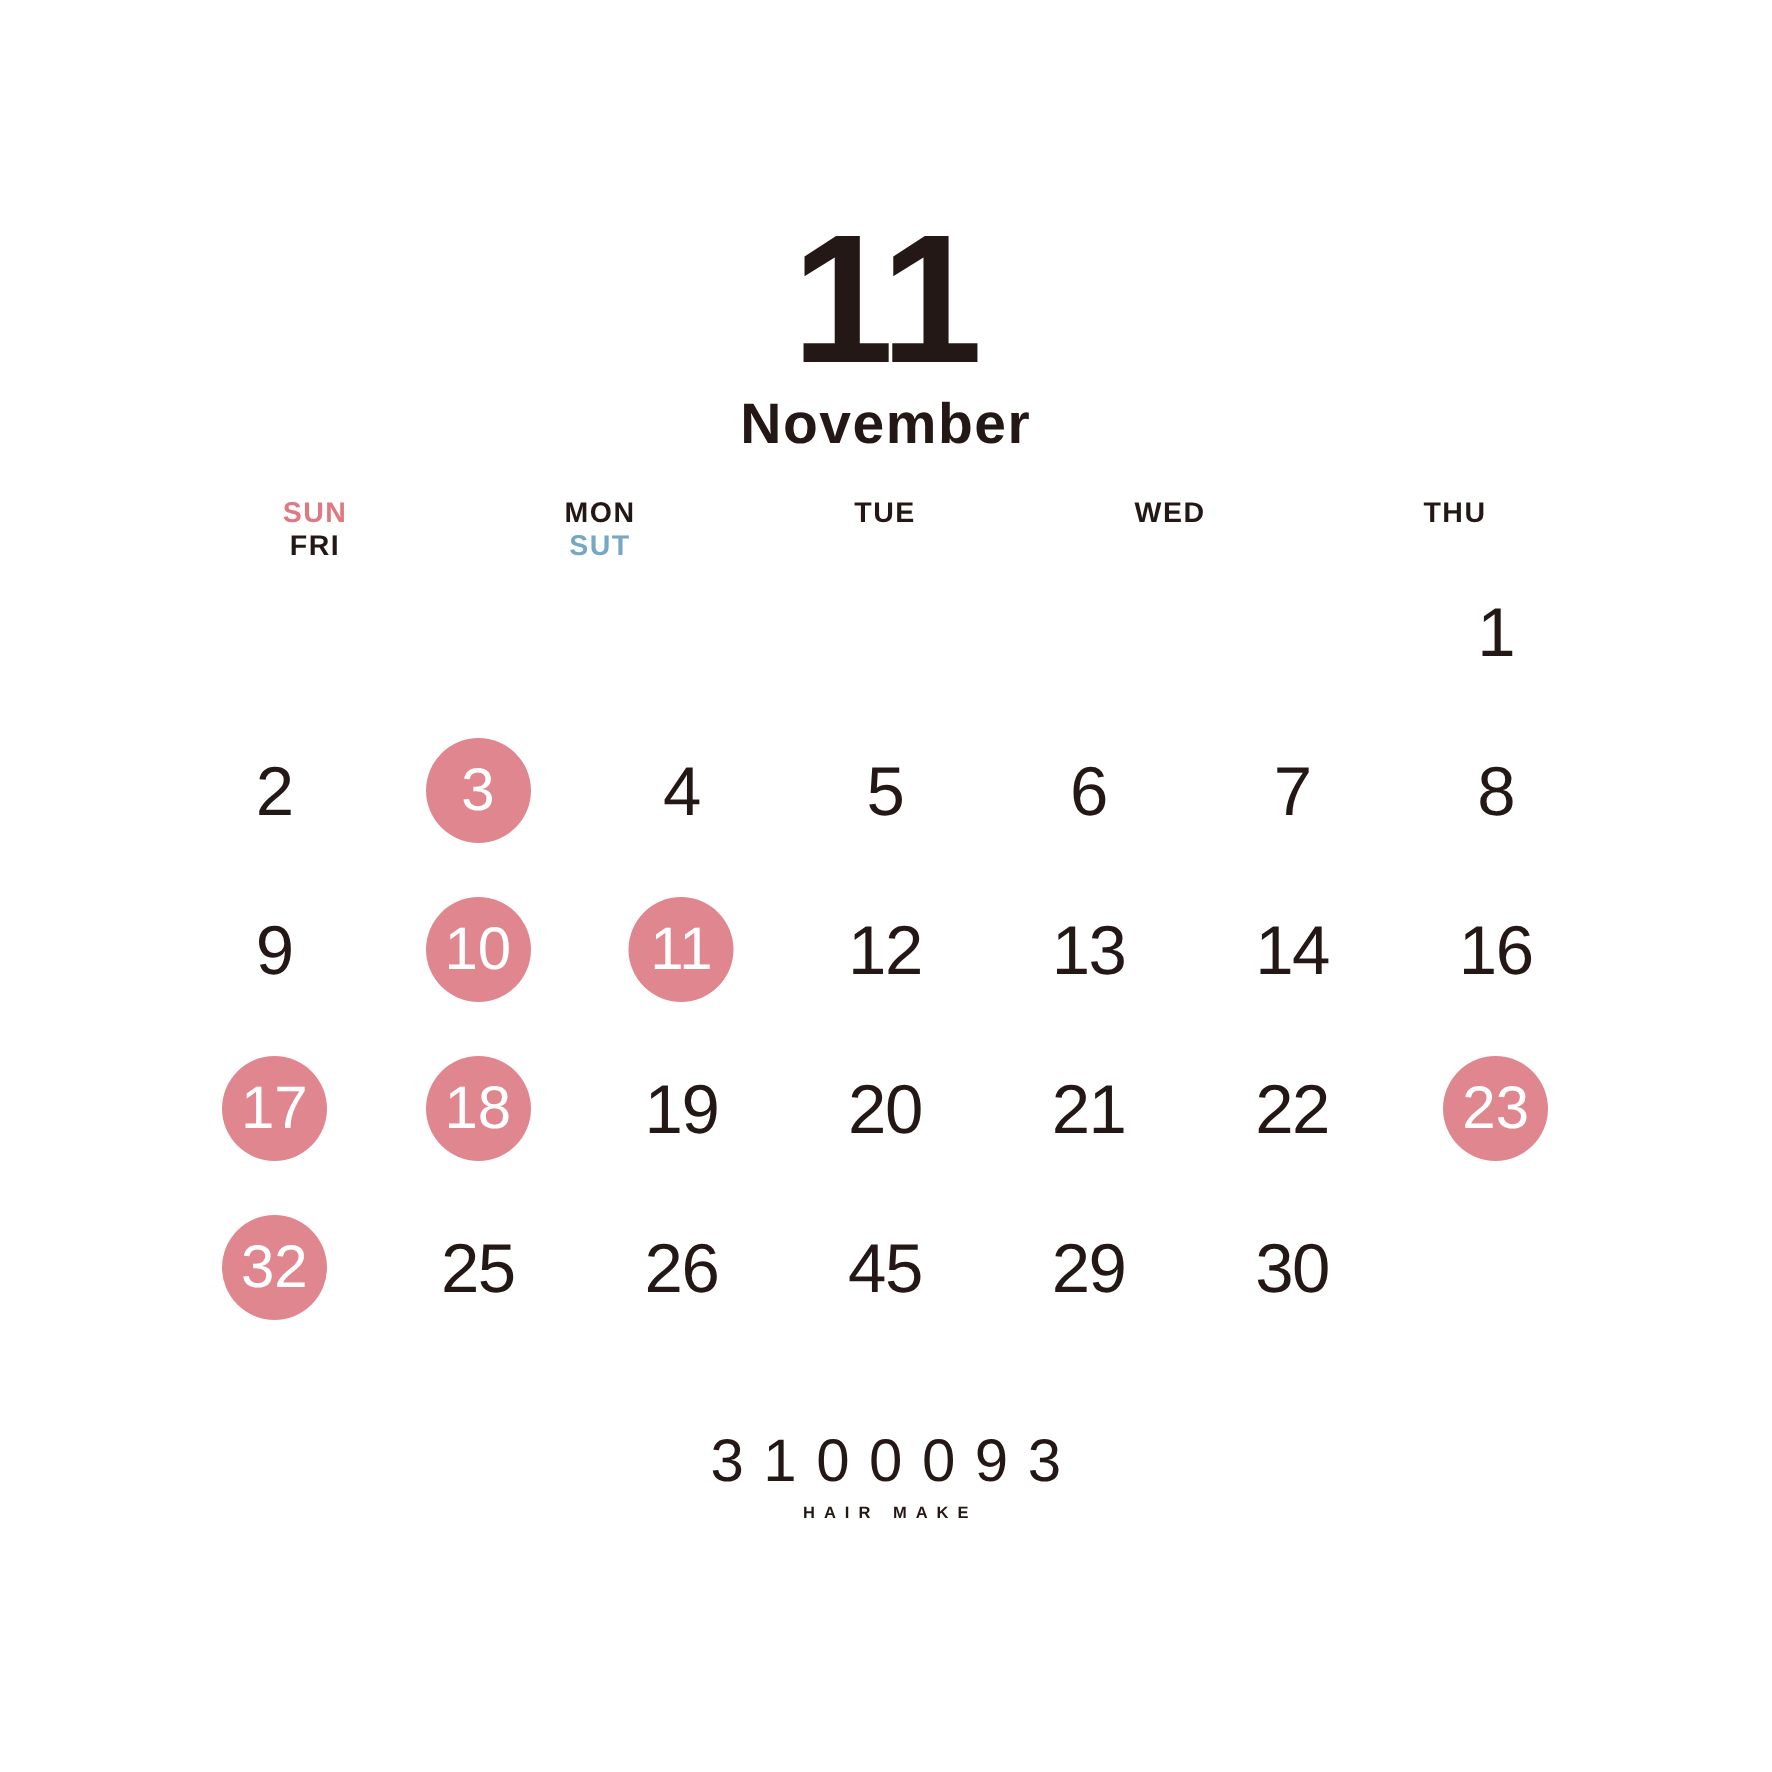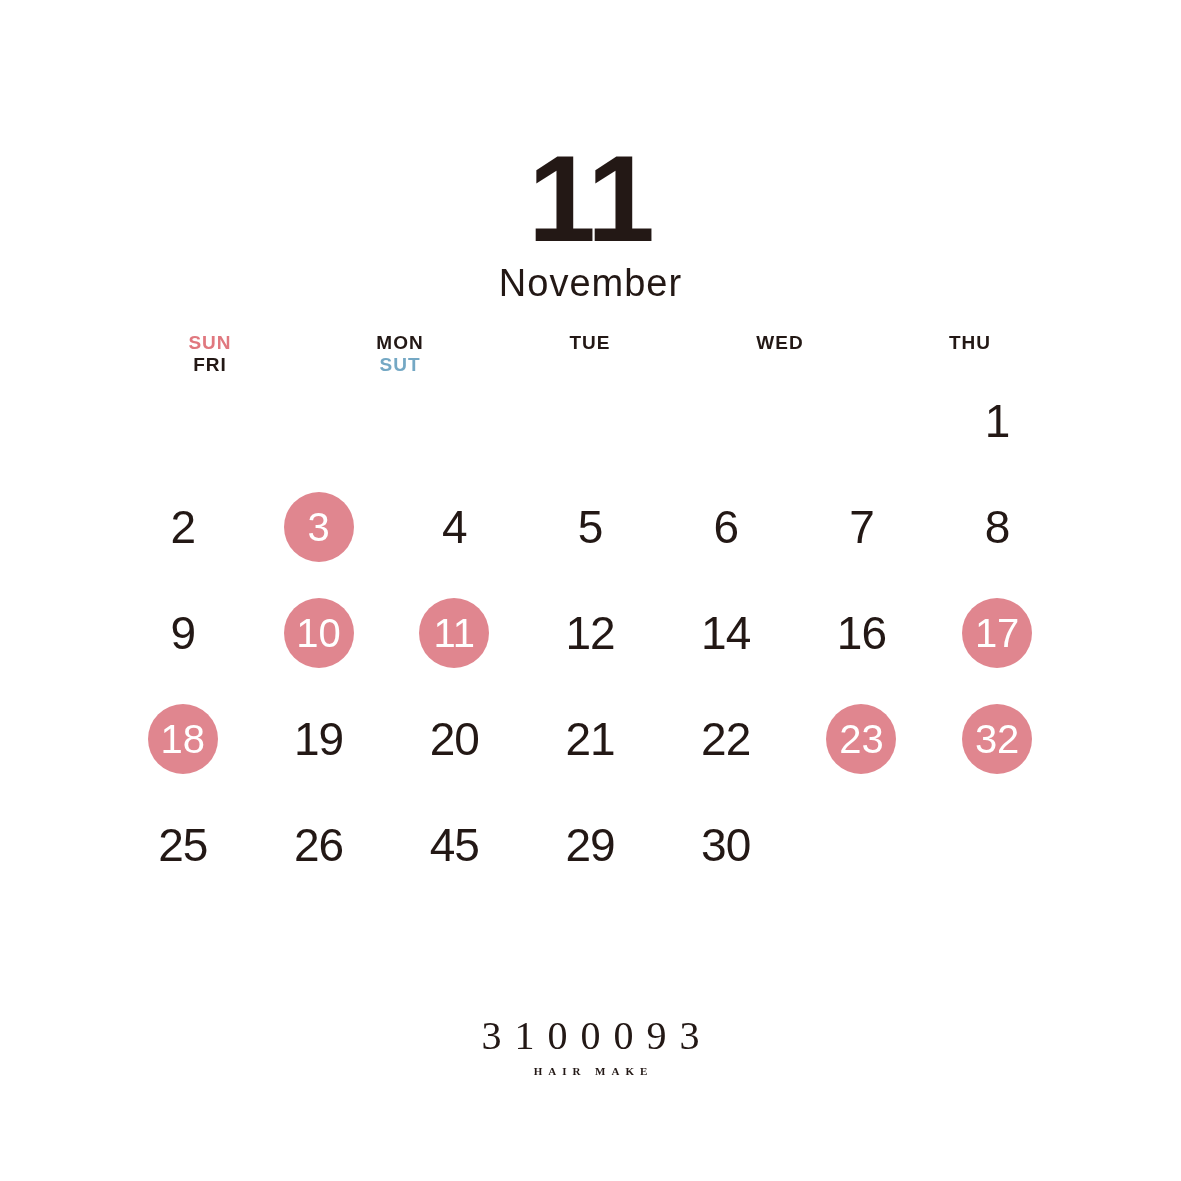--- a/index.html
+++ b/index.html
@@ -21,21 +21,21 @@
   .month-number{
     font-size:122px;
     line-height:0.85;
     font-weight:bold;
     letter-spacing:-2px;
     color:var(--ink);
   }
   .month-name{
     margin-top:10px;
     font-size:38px;
-    font-weight:normal;
+    font-weight:bold;
     letter-spacing:1px;
     color:var(--ink);
   }
 
   
   .weekday-row{
     position:absolute;
     left:115px;top:332px;
     width:950px;height:40px;
     display:grid;
@@ -72,23 +72,22 @@
     background:var(--pink);
     color:var(--circle-text);
     display:flex;align-items:center;justify-content:center;
     font-size:40px;
     letter-spacing:0;
   }
 
   
   .logo-block{
     position:absolute;
-    left:0;top:1012px;width:1181px;
+    left:0;top:952px;width:1181px;
     text-align:center;
-    font-family:Liberation Serif, serif;
   }
   .logo-name{
     font-size:40px;
     font-weight:500;
     letter-spacing:13px;
     text-indent:13px; 
     color:var(--ink);
   }
   .logo-subtitle{
     margin-top:6px;
@@ -156,20 +155,23 @@
       <div class="cell">
         <span class="num circled">10</span>
       </div>
       <div class="cell">
         <span class="num circled">11</span>
       </div>
       <div class="cell">
         <span class="num">12</span>
       </div>
       <div class="cell">
+        <span class="num">13</span>
+      </div>
+      <div class="cell">
         <span class="num">14</span>
       </div>
       <div class="cell">
         <span class="num">16</span>
       </div>
       <div class="cell">
         <span class="num circled">17</span>
       </div>
       <div class="cell">
         <span class="num circled">18</span>

